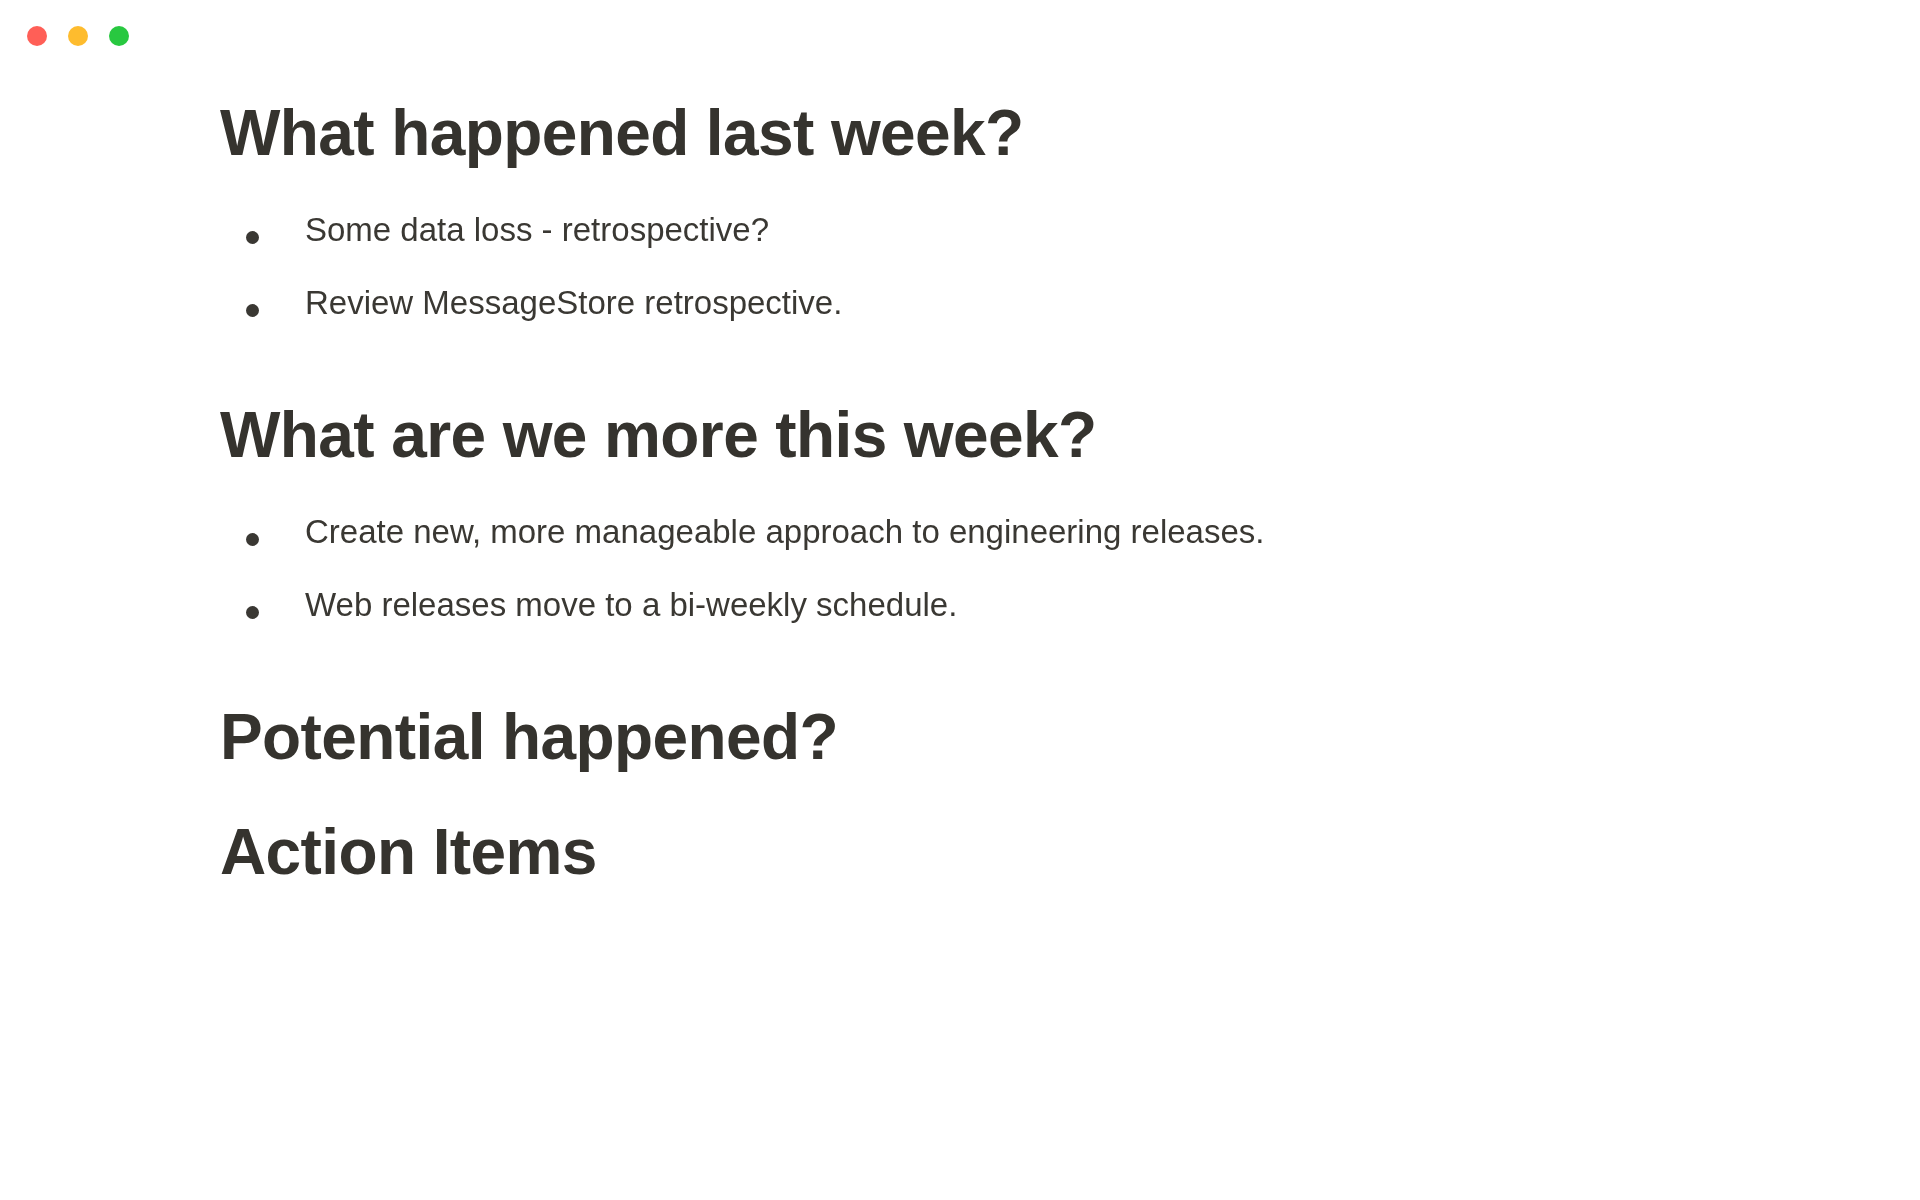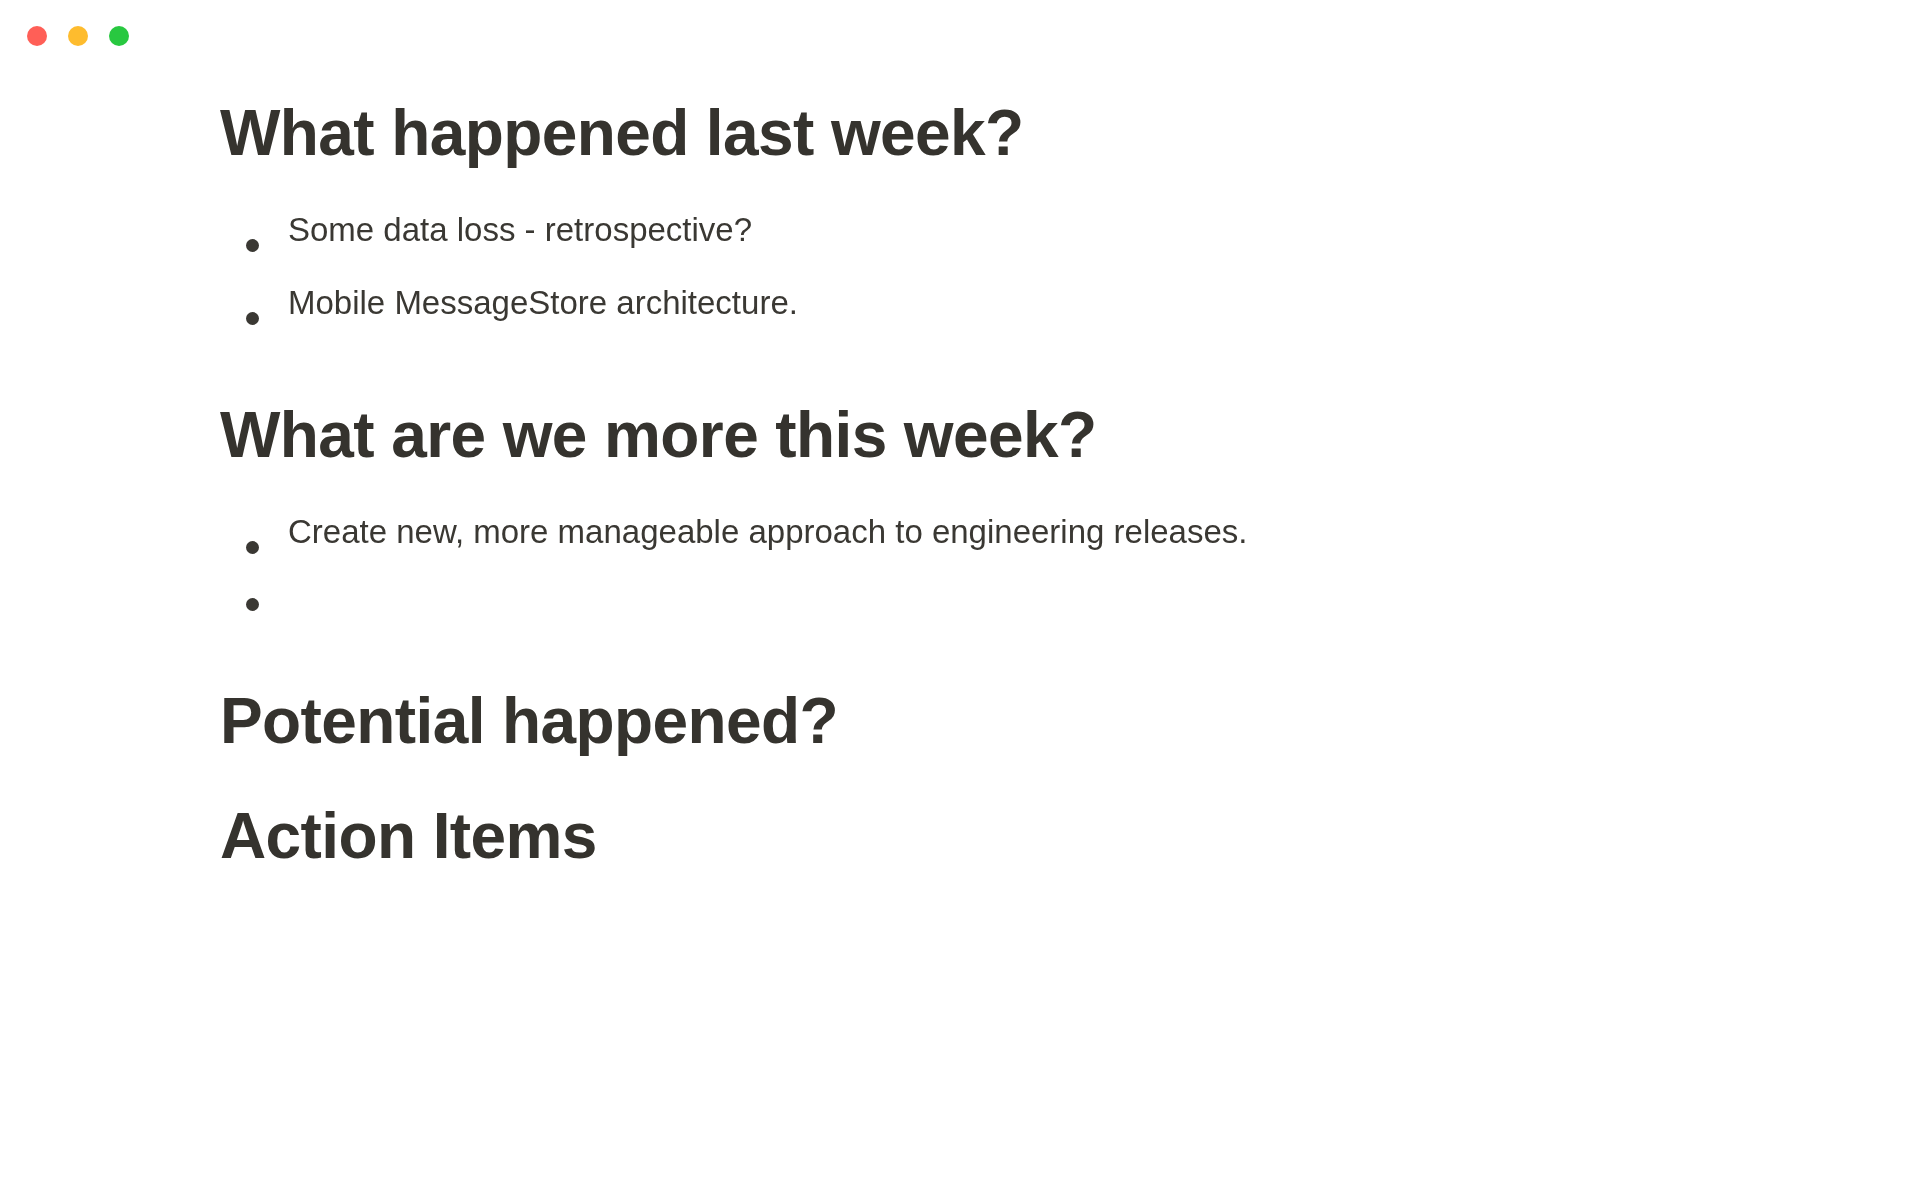--- a/index.html
+++ b/index.html
@@ -49,25 +49,26 @@
     letter-spacing:-0.6px;
     color:var(--heading);
   }
   .bullet-list{
     list-style:none;
     margin:0 0 70px 0;
     padding:0;
   }
   .bullet-item{
     display:flex;
-    align-items:flex-end;
+    align-items:center;
     font-size:33px;
     line-height:44px;
     margin-bottom:29px;
     color:var(--body);
+    gap:17px;
   }
   .bullet-dot{
     flex:none;
     width:13px;
     height:13px;
     border-radius:50%;
     background:var(--body);
     margin:15px 29px 0 26px;
   }
   .bullet-item.placeholder .bullet-text{
@@ -89,34 +90,35 @@
 
     <section>
       <h1 class="section-heading">What happened last week?</h1>
       <ul class="bullet-list">
         <li class="bullet-item">
           <span class="bullet-dot"></span>
           <span class="bullet-text">Some data loss - retrospective?</span>
         </li>
         <li class="bullet-item">
           <span class="bullet-dot"></span>
-          <span class="bullet-text">Mobile MessageStore architecture.</span>
+          <span class="bullet-text">Review MessageStore retrospective.</span>
         </li>
       </ul>
     </section>
 
     <section>
       <h1 class="section-heading">What are we more this week?</h1>
       <ul class="bullet-list">
         <li class="bullet-item">
           <span class="bullet-dot"></span>
           <span class="bullet-text">Create new, more manageable approach to engineering releases.</span>
         </li>
         <li class="bullet-item">
           <span class="bullet-dot"></span>
+          <span class="bullet-text">Web releases move to a bi-weekly schedule.</span>
         </li>
       </ul>
     </section>
 
     <section>
       <h1 class="section-heading">Potential happened?</h1>
     </section>
 
     <section>
       <h1 class="section-heading">Action Items</h1>

